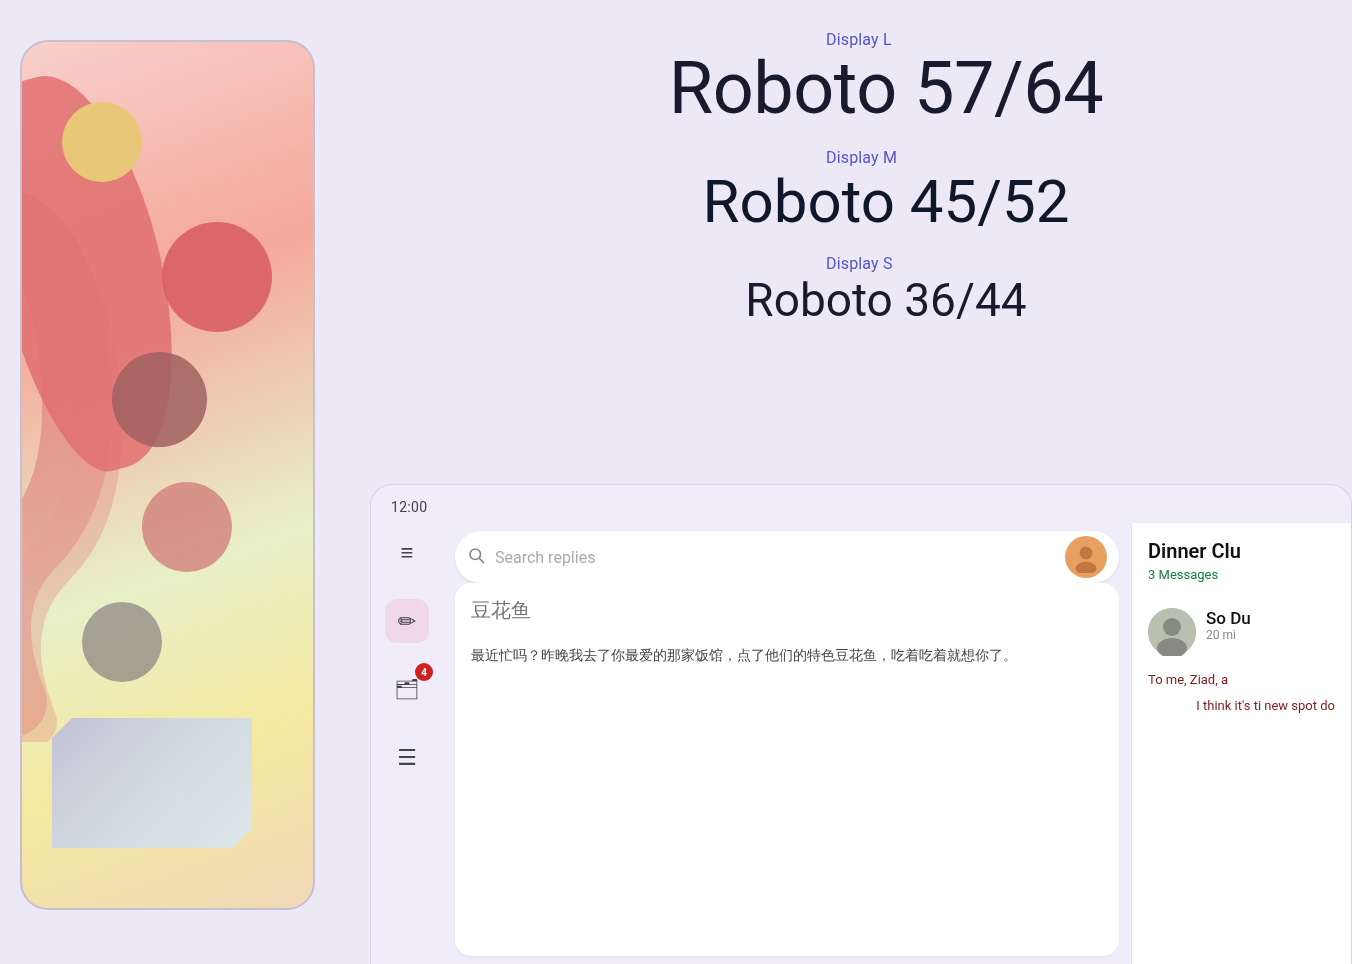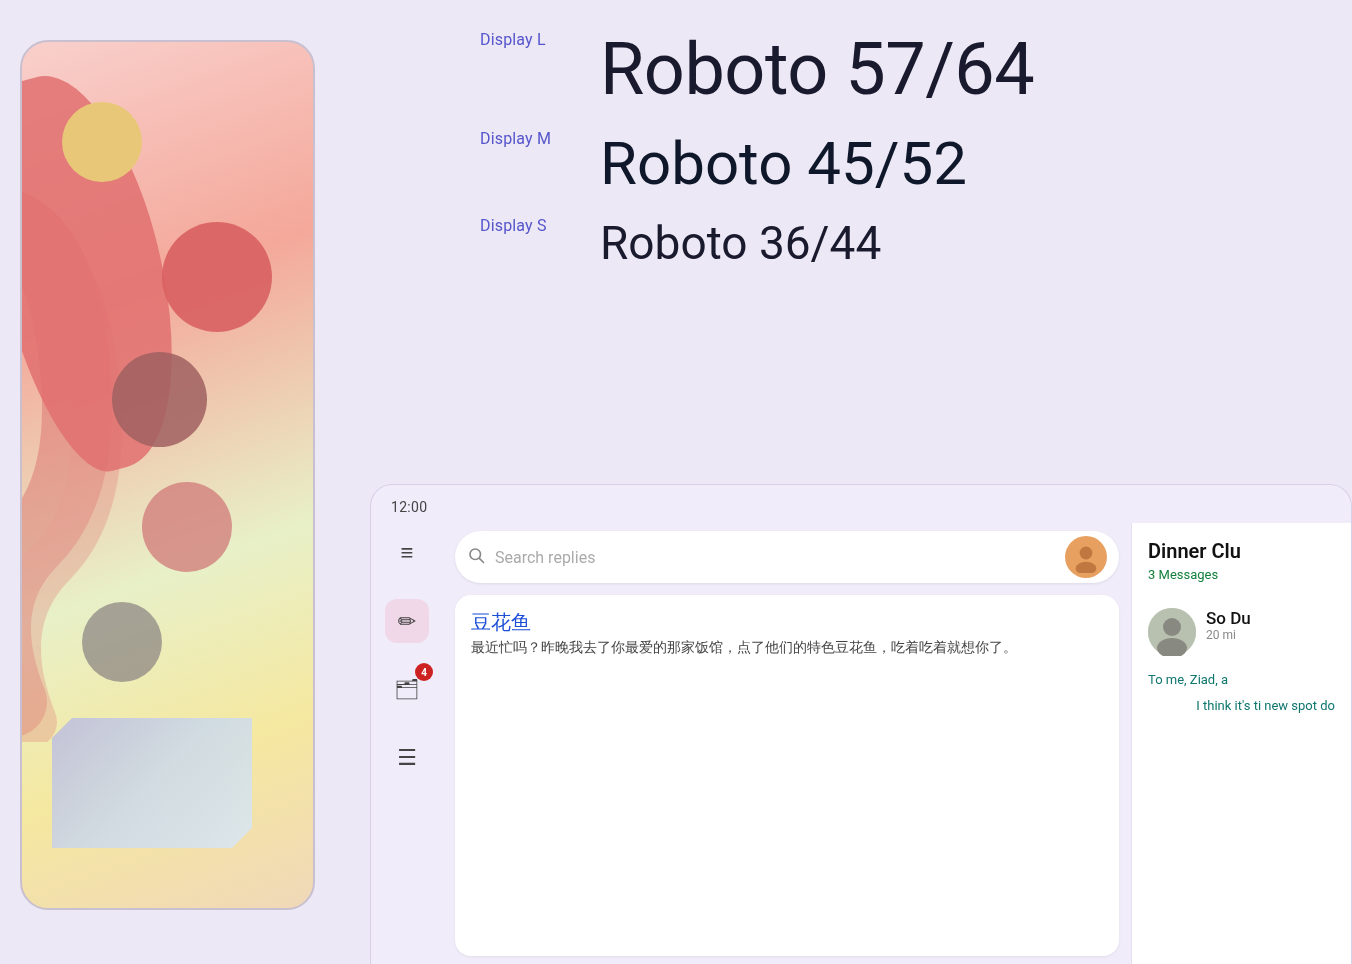--- a/index.html
+++ b/index.html
@@ -137,22 +137,23 @@
       height: 964px;
     }
 
     
     .typography-section {
       padding: 30px 60px 20px 140px;
     }
 
     .type-row {
       display: flex;
-      align-items: flex-start;
+      align-items: center;
       margin-bottom: 18px;
+      flex-direction: column;
     }
 
     .type-label {
       font-size: 16px;
       color: #5555cc;
       font-weight: 400;
       width: 120px;
       flex-shrink: 0;
       letter-spacing: 0.01em;
     }
@@ -262,21 +263,20 @@
       justify-content: center;
       font-weight: 700;
     }
 
     
     .app-main {
       flex: 1;
       display: flex;
       flex-direction: column;
       padding: 8px 12px;
-      gap: 12px;
     }
 
     
     .search-bar {
       background: white;
       border-radius: 28px;
       height: 52px;
       display: flex;
       align-items: center;
       padding: 0 12px;
@@ -353,22 +353,22 @@
 
     .star-btn {
       color: #999;
       font-size: 22px;
       cursor: pointer;
     }
 
     .message-title {
       font-size: 20px;
       font-weight: 500;
-      color: #1d4ed8;
-      margin-bottom: 0;
+      color: #737373;
+      margin-bottom: 20px;
     }
 
     .message-body {
       font-size: 14px;
       color: #444;
       line-height: 1.6;
     }
 
     
     .app-right {
@@ -413,21 +413,21 @@
       color: #111;
     }
 
     .contact-info .time {
       font-size: 12px;
       color: #888;
     }
 
     .contact-preview {
       font-size: 13px;
-      color: #0f766e;
+      color: #7f1d1d;
       line-height: 1.5;
       margin-top: 8px;
     }
   </style>
 </head>
 <body>
 
 <div class="left-panel">
   <div class="phone-mockup">
     <div class="blob-container">

